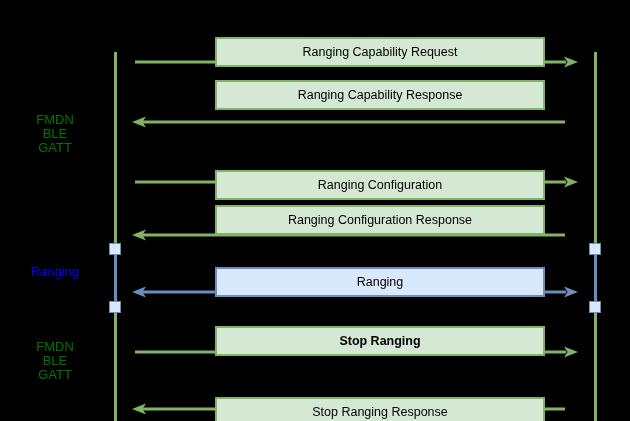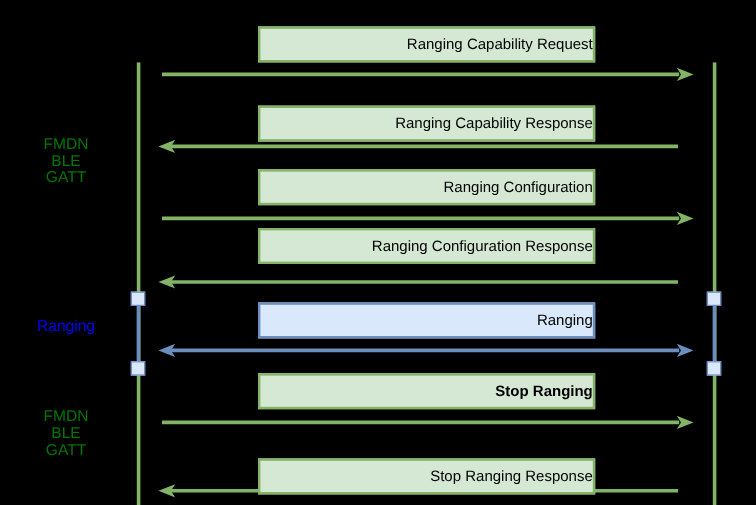--- a/index.html
+++ b/index.html
@@ -36,26 +36,27 @@
     left: 4px; width: 102px;
     text-align: center;
     font-size: 13px; font-weight: normal;
     line-height: 14px;
     white-space: pre-line;
   }
   .side-label.green { color: #007700; }
   .side-label.blue  { color: #0000ff; }
   .msg-box {
     position: absolute;
-    left: 215px; width: 281px; height: 30px;
+    left: 215px; width: 330px; height: 30px;
     box-sizing: border-box;
     border: 2px solid;
-    display: flex; align-items: center; justify-content: flex-end;
+    display: flex; align-items: center; justify-content: center;
     font-size: 12.5px; color: #000000;
     text-align: center;
+    margin-top: 15px;
   }
   .msg-box.green { background: #d5e8d4; border-color: #82b366; }
   .msg-box.blue  { background: #dae8fc; border-color: #6c8ebf; }
   #arrow-layer { position: absolute; left: 0; top: 0; }
 </style>
 </head>
 <body>
 
 <div id="stage">
 
@@ -107,24 +108,24 @@
 GATT</div>
   <div class="side-label blue" style="top:265px;">Ranging</div>
   <div class="side-label green" style="top:340px;">FMDN
 BLE
 GATT</div>
 
   <div id="boxes-layer">
       <div class="msg-box green" style="top: 22px;">
         <span>Ranging Capability Request</span>
       </div>
-      <div class="msg-box green" style="top: 88px;">
+      <div class="msg-box green" style="top: 65px;">
         <span>Ranging Capability Response</span>
       </div>
-      <div class="msg-box green" style="top: 141px;">
+      <div class="msg-box green" style="top: 155px;">
         <span>Ranging Configuration</span>
       </div>
       <div class="msg-box green" style="top: 190px;">
         <span>Ranging Configuration Response</span>
       </div>
       <div class="msg-box blue" style="top: 252px;">
         <span>Ranging</span>
       </div>
       <div class="msg-box green" style="top: 311px; font-weight: bold;">
         <span>Stop Ranging</span>

